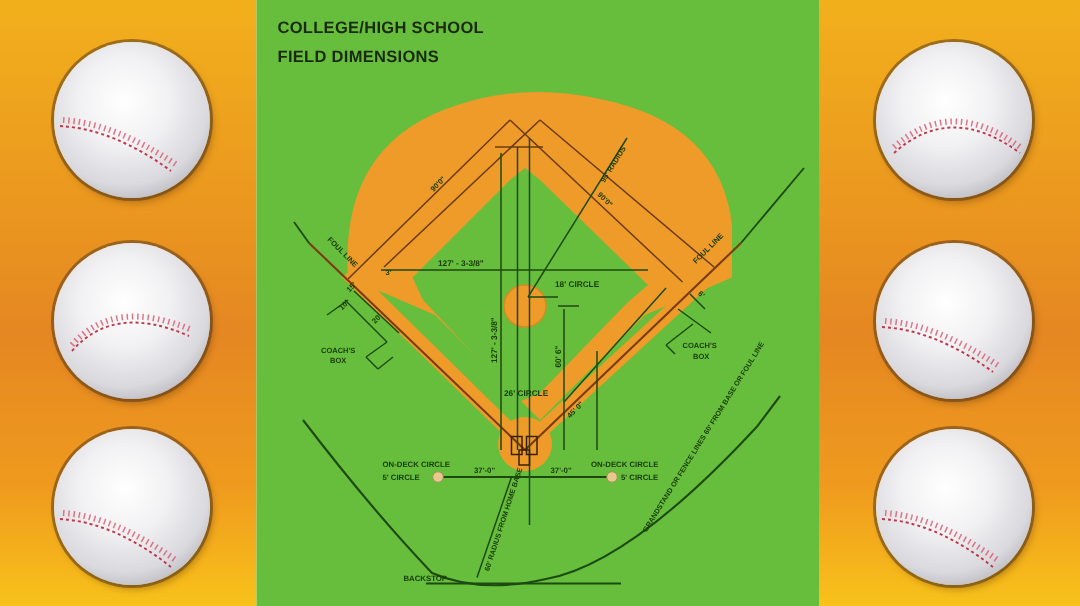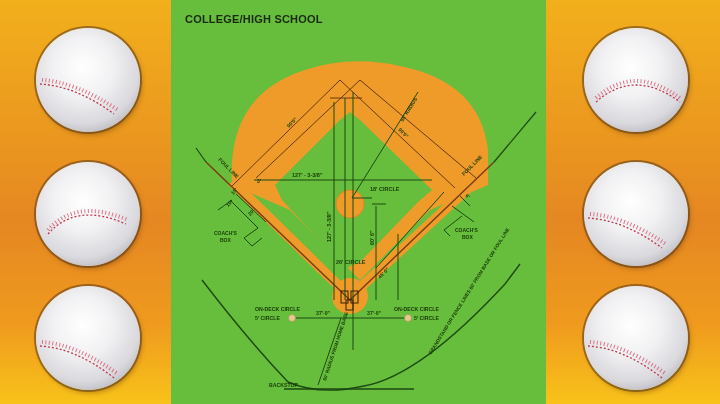--- a/index.html
+++ b/index.html
@@ -72,20 +72,21 @@
 </div>
 <div class="ball" style="left:584px;top:286px;">
   <svg width="104" height="104" viewBox="0 0 104 104">
     <path d="M4 60 Q40 62 78 92" stroke="#c2364a" stroke-width="1.3" fill="none" stroke-dasharray="2 2"></path>
     <path d="M6 56 Q40 58 82 88" stroke="#d8556b" stroke-width="4" fill="none" stroke-dasharray="1 2.5" opacity="0.8"></path>
   </svg>
 </div>
 
 <div class="title">
   <div>COLLEGE/HIGH SCHOOL</div>
+  <div>FIELD DIMENSIONS</div>
 </div>
 
 <svg class="field" width="720" height="404" viewBox="0 0 720 404">
 
   <path d="M232 185 Q226 95 305 70 Q350 55 400 66 Q480 82 488 150 L488 185 L430 210 L360 280 L290 210 Z" fill="#ee9b2a"></path>
 
   <path d="M275 185 L340 120 L350 112 L360 120 L432 190 L418 202 L360 262 L346 268 L282 200 Z" fill="#67bd3c"></path>
 
   <path d="M228 185 L346 300 L352 292 L236 178 Z" fill="#ee9b2a"></path>
   <path d="M472 178 L348 292 L354 300 L478 186 Z" fill="#ee9b2a"></path>

